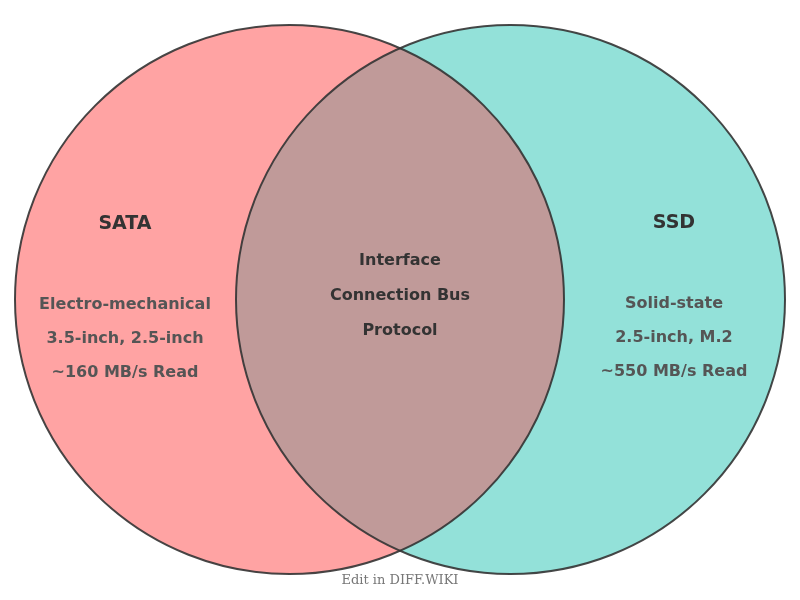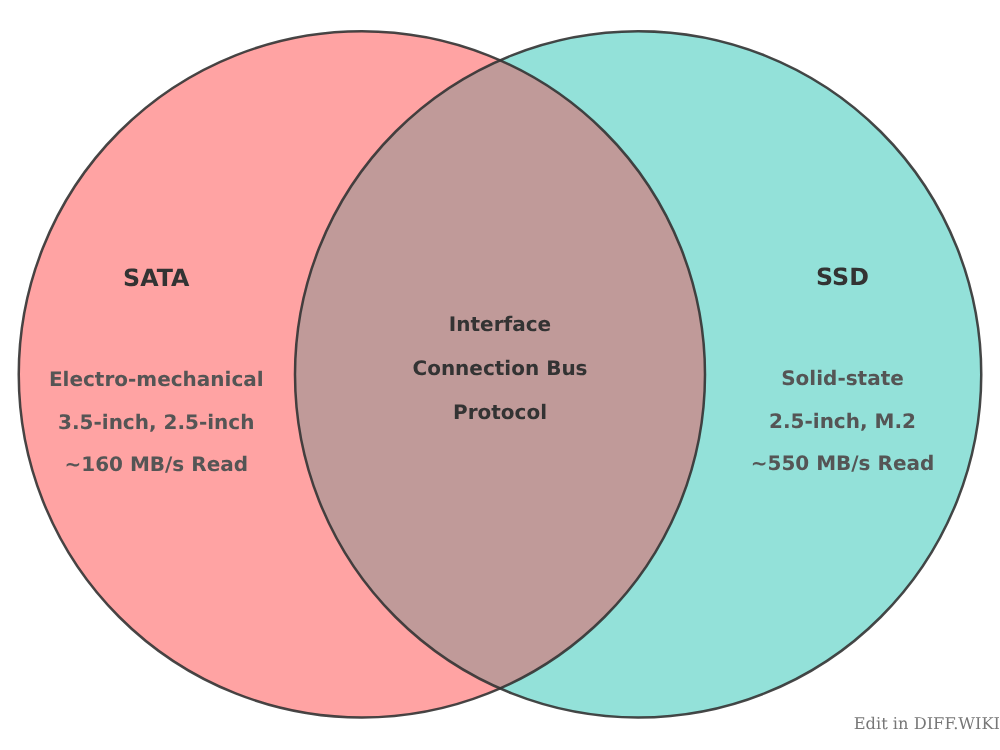--- a/index.html
+++ b/index.html
@@ -37,21 +37,21 @@
       font-family: "DejaVu Sans", sans-serif;
       font-weight: bold;
       font-size: 16px;
       fill: #333333;
     }
     .footer-link {
       position: absolute;
       left: 0;
       width: 800px;
       top: 572px;
-      text-align: right;
+      text-align: center;
       font-family: "DejaVu Serif", serif;
       font-size: 13px;
       color: #777777;
       cursor: pointer;
     }
   </style>
 </head>
 <body>
 
 <svg class="venn" viewBox="0 0 800 600" xmlns="http://www.w3.org/2000/svg">

